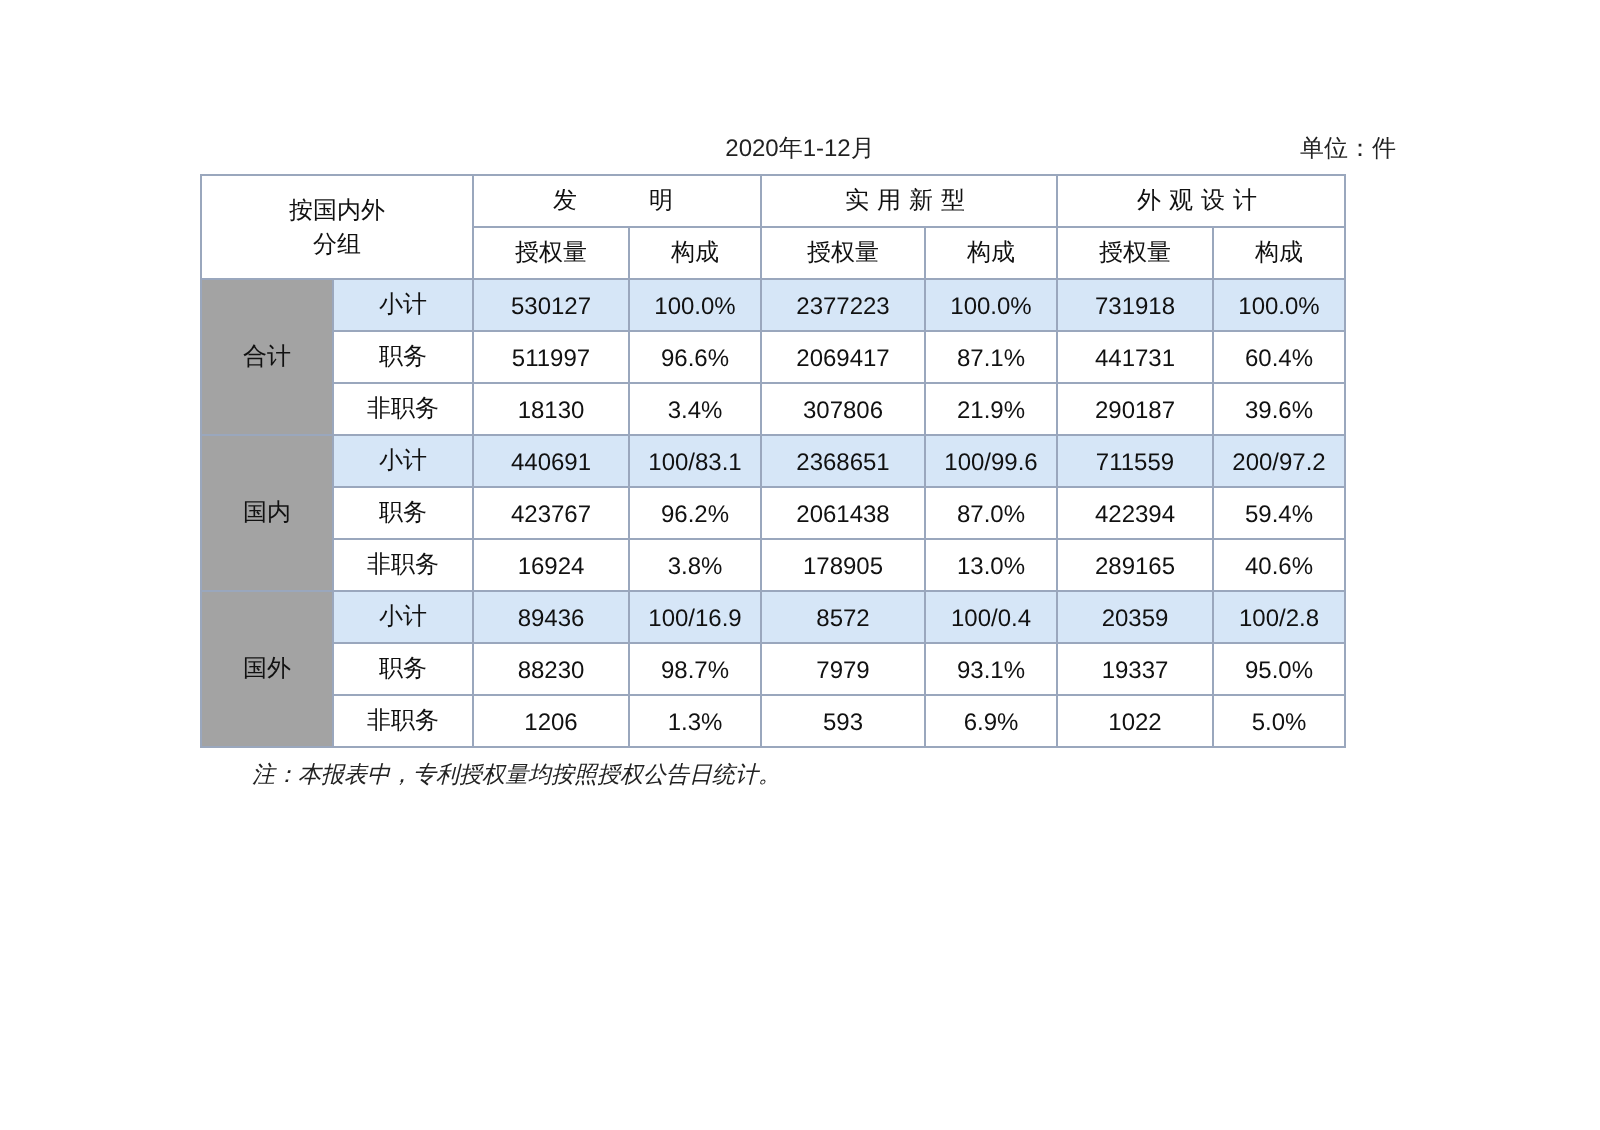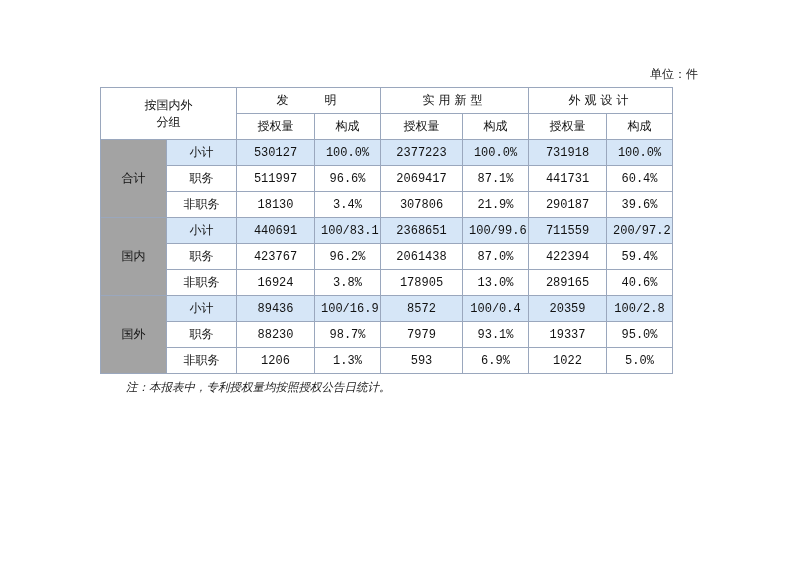--- a/index.html
+++ b/index.html
@@ -58,21 +58,20 @@
   .subheader-right {
     font-size: 12px;
     color: #222;
     margin-top: 44px;
   }
   table.stat {
     border-collapse: collapse;
     width: 556px;
     font-size: 12px;
     table-layout: fixed;
-    font-family: Liberation Mono, monospace;
   }
   table.stat th, table.stat td {
     border: 1px solid #9aa7bd;
     padding: 4px 6px;
     text-align: center;
     vertical-align: middle;
     height: 22px;
     box-sizing: border-box;
     color: #111;
   }
@@ -113,20 +112,21 @@
 </head>
 <body>
 
 <div class="page">
 
 
   <div class="table-wrap">
 
     <div class="subheader-row">
       <span class="subheader-left">单位：件</span>
+      <span class="subheader-center">2020年1-12月</span>
       <span class="subheader-right">单位：件</span>
     </div>
 
     <table class="stat">
       <colgroup>
         <col style="width:66px">
         <col style="width:70px">
         <col style="width:78px">
         <col style="width:66px">
         <col style="width:82px">

